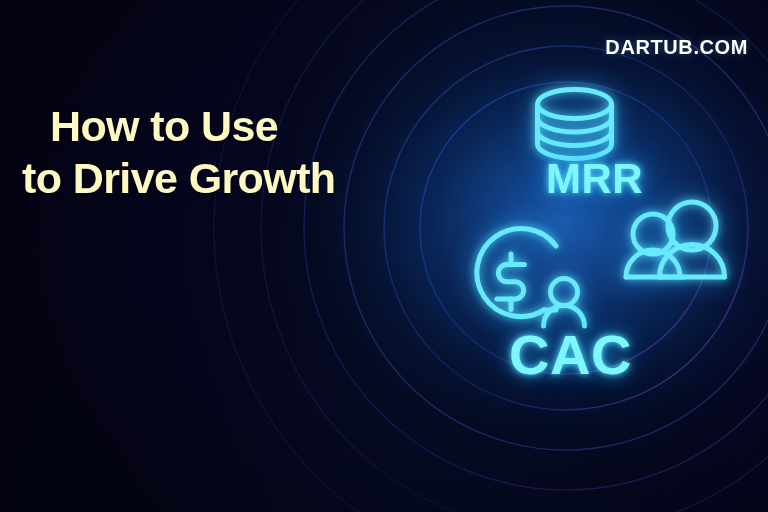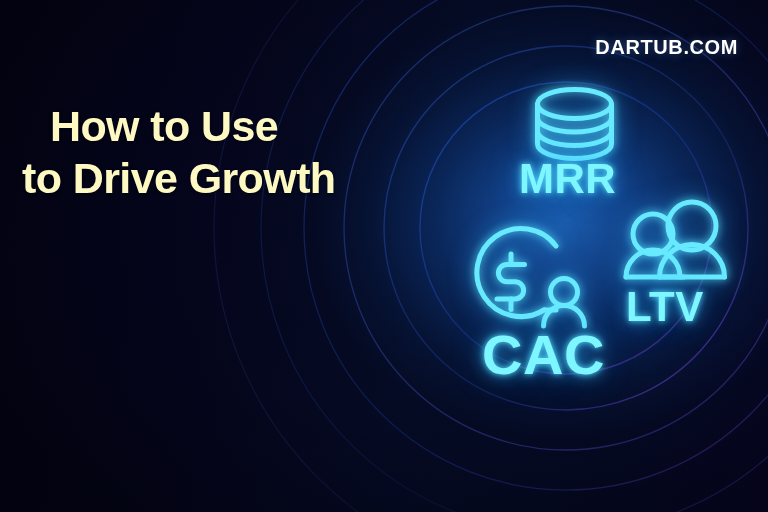--- a/index.html
+++ b/index.html
@@ -41,21 +41,21 @@
   #bgvignette {
     position:absolute; inset:0; z-index:4; pointer-events:none;
     background:radial-gradient(ellipse 560px 420px at 520px 230px,
       rgba(0,0,0,0) 55%, rgba(2,2,14,0.35) 80%, rgba(2,2,12,0.70) 100%);
   }
   #arcs { position:absolute; inset:0; z-index:2; }
   #icons { position:absolute; inset:0; z-index:5; }
 
   
   .logo {
-    position:absolute; right:30px; top:36px; z-index:6;
+    position:absolute; right:20px; top:36px; z-index:6;
     color:#ffffff;
     font-size:20px; font-weight:bold; letter-spacing:0.6px;
     text-shadow:0 0 10px rgba(120,180,255,0.35);
   }
 
   
   .headline {
     position:absolute; left:18px; top:100px; z-index:6;
     width:420px;
   }
@@ -76,20 +76,21 @@
   
   .mlabel {
     position:absolute; z-index:6;
     font-weight:bold;
     color:#7df6ff;
     letter-spacing:0.5px;
     text-shadow:
       0 0 6px rgba(90,230,255,0.95),
       0 0 16px rgba(50,190,255,0.75),
       0 0 34px rgba(30,150,255,0.45);
+    margin-left: 27px;
   }
   .mlabel.mrr { left:519px; top:155px; font-size:42px; }
   .mlabel.cac { left:482px; top:322px; font-size:56px; }
   .mlabel.ltv { left:626px; top:283px; font-size:42px; }
 
   .neon { filter: drop-shadow(0 0 4px rgba(90,230,255,0.85)) drop-shadow(0 0 11px rgba(40,175,255,0.6)); }
 </style>
 </head>
 <body>
 
@@ -164,15 +165,14 @@
         <circle cx="692" cy="226" r="24"></circle>
         <path d="M659.5 277 a32.5 32.5 0 0 1 65 0"></path>
         <path d="M659.5 277 L724.5 277"></path>
       </g>
 
     </g>
   </svg>
 
   <div class="mlabel mrr">MRR</div>
   <div class="mlabel cac">CAC</div>
-  <div class="mlabel ltv">LTV</div>
 
 </div>
 
 </body></html>

